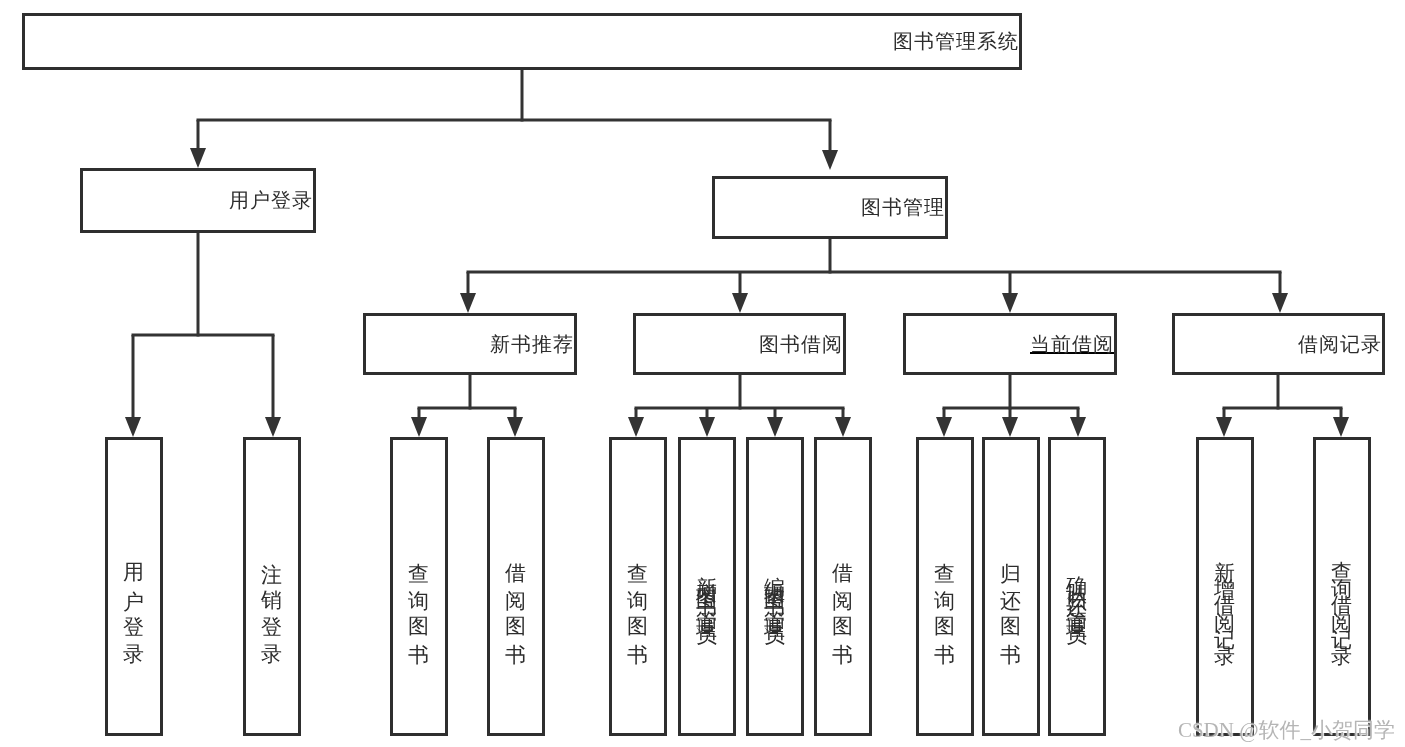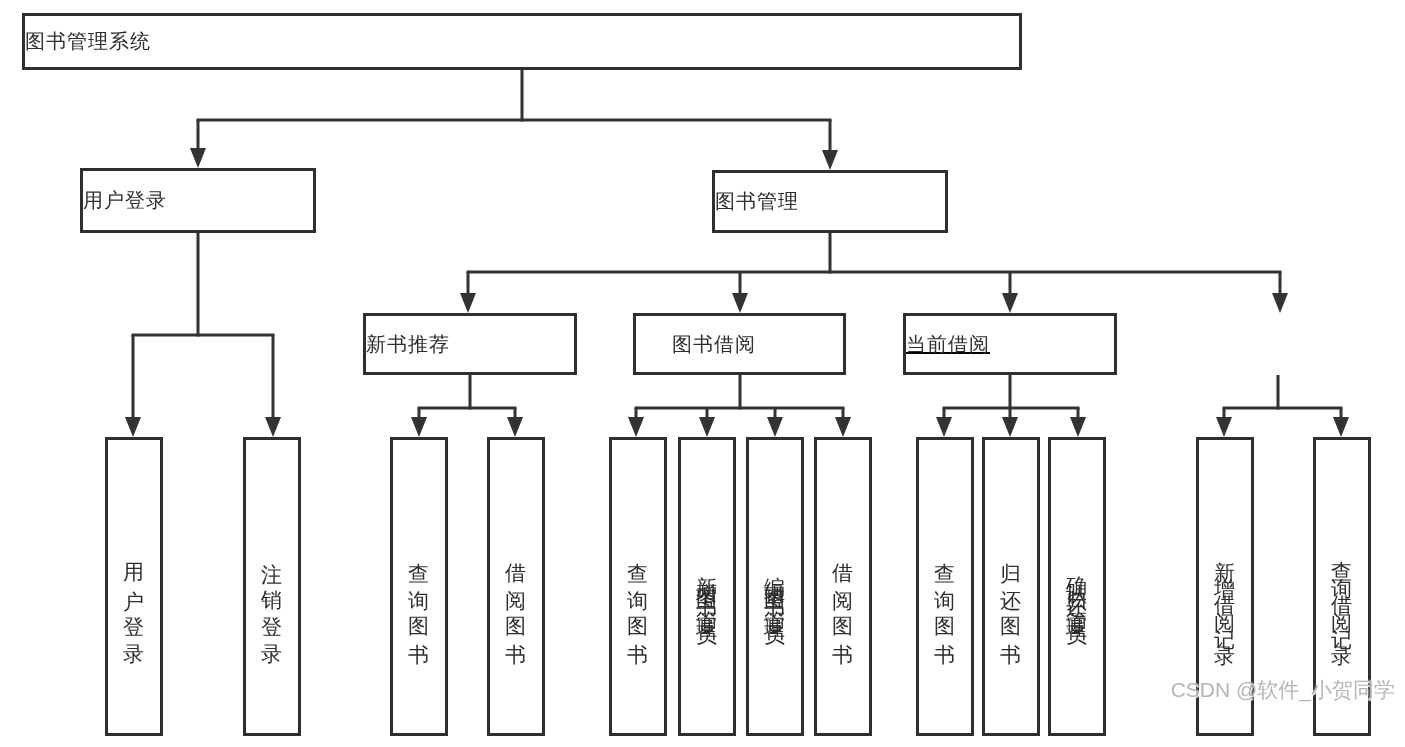--- a/index.html
+++ b/index.html
@@ -23,21 +23,21 @@
     height: 747px;
     z-index: 1;
   }
   .node {
     position: absolute;
     box-sizing: border-box;
     border: 3px solid #2f2f2f;
     background: #ffffff;
     display: flex;
     align-items: center;
-    justify-content: flex-start;
+    justify-content: flex-end;
     z-index: 2;
   }
   .node .lbl {
     color: #2d2d2d;
     font-size: 20px;
     letter-spacing: 1px;
     white-space: nowrap;
   }
   .leaf {
     position: absolute;
@@ -59,26 +59,27 @@
     font-size: 21px;
     line-height: 1;
     white-space: nowrap;
   }
   .ls4 .vtxt { letter-spacing: 27px; margin-top: 27px; }
   .ls6 .vtxt { letter-spacing: 17px; margin-top: 17px; }
   .ls9 .vtxt { letter-spacing: 7px;  margin-top: 7px; }
   .watermark {
     position: absolute;
     right: 10px;
-    top: 676px;
+    top: 716px;
     z-index: 3;
     font-size: 21px;
     color: #b5b5b5;
     text-shadow: 0 0 2px #ffffff, 1px 1px 1px #ffffff;
     white-space: nowrap;
+    font-family: Liberation Serif, serif;
   }
 </style>
 </head>
 <body>
 
 <div class="canvas">
 
   <svg class="connectors" viewBox="0 0 1405 747" xmlns="http://www.w3.org/2000/svg">
     <g stroke="#333333" stroke-width="3" fill="none">
 
@@ -146,33 +147,36 @@
     </g>
   </svg>
 
   <div class="node" style="left:22px; top:13px; width:1000px; height:57px;">
     <span class="lbl">图书管理系统</span>
   </div>
 
   <div class="node" style="left:80px; top:168px; width:236px; height:65px;">
     <span class="lbl">用户登录</span>
   </div>
-  <div class="node" style="left:712px; top:170px; width:236px; height:63px;">
+  <div class="node" style="left:712px; top:176px; width:236px; height:63px;">
     <span class="lbl">图书管理</span>
   </div>
 
   <div class="node" style="left:363px; top:313px; width:214px; height:62px;">
     <span class="lbl">新书推荐</span>
   </div>
   <div class="node" style="left:633px; top:313px; width:213px; height:62px;padding-left:36px;">
     <span class="lbl">图书借阅</span>
   </div>
   <div class="node" style="left:903px; top:313px; width:214px; height:62px;text-decoration:underline;">
     <span class="lbl">当前借阅</span>
   </div>
+  <div class="node" style="left:1172px; top:313px; width:213px; height:62px;">
+    <span class="lbl">借阅记录</span>
+  </div>
 
   <div class="leaf ls4" style="left:105px;">
     <span class="vtxt">用户登录</span>
   </div>
   <div class="leaf ls4" style="left:243px;">
     <span class="vtxt">注销登录</span>
   </div>
 
   <div class="leaf ls4" style="left:390px;">
     <span class="vtxt">查询图书</span>

